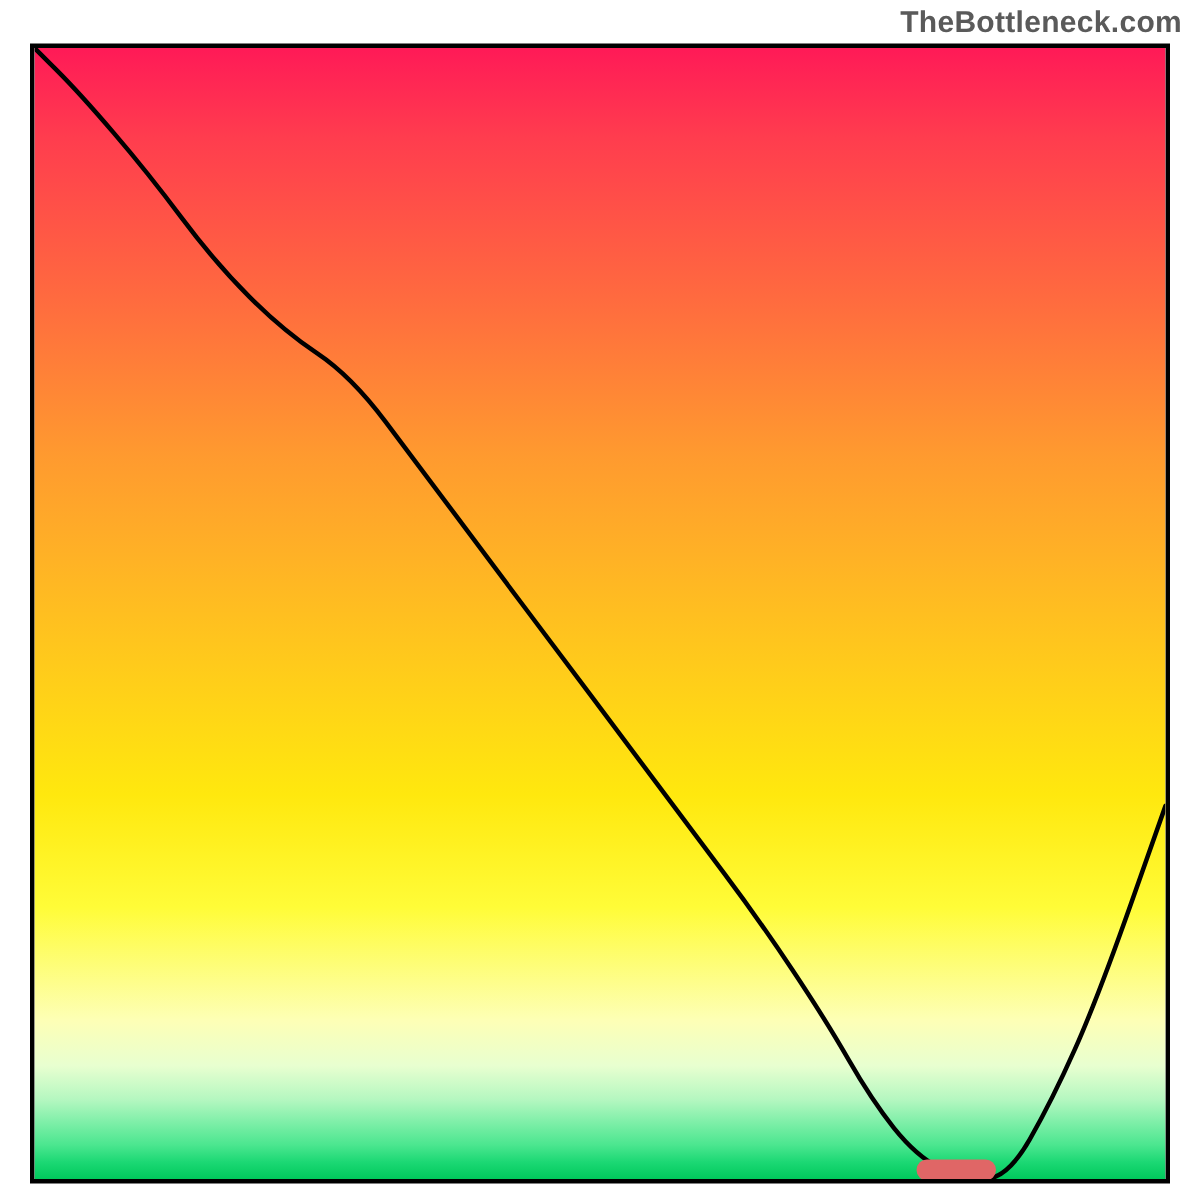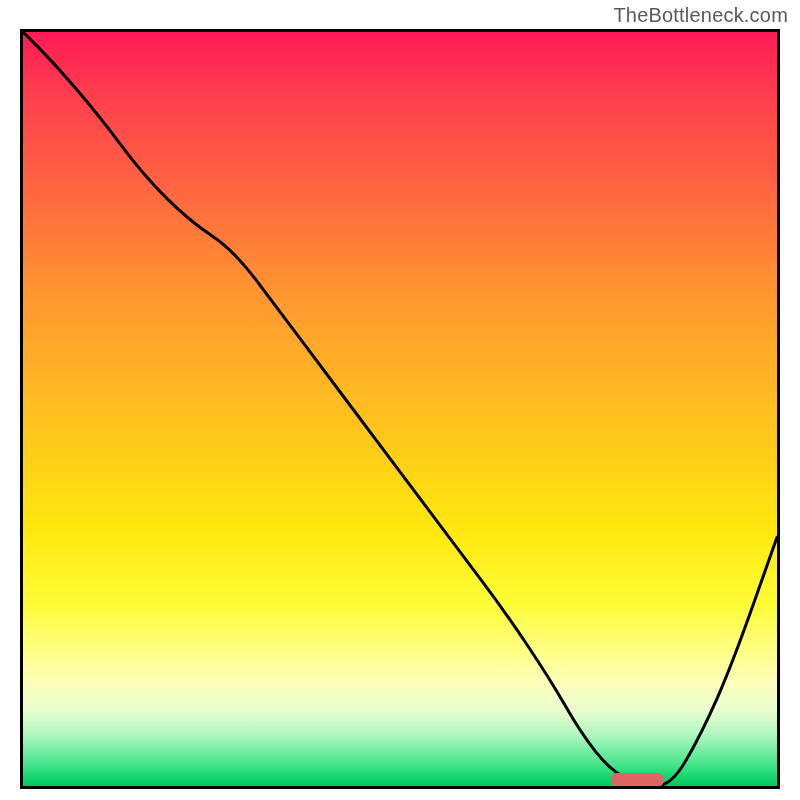--- a/index.html
+++ b/index.html
@@ -62,21 +62,21 @@
     position: absolute;
     height: 14px;
     border-radius: 7px;
     background: #e06666;
   }
   .watermark {
     position: absolute;
     right: 12px;
     top: 4px;
     font-size: 20px;
-    font-weight: 400;
+    font-weight: 700;
     color: #5a5a5a;
     letter-spacing: 0.2px;
   }
 </style>
 </head>
 <body>
 
 <div class="chart-container">
   <div class="watermark">TheBottleneck.com</div>
 

